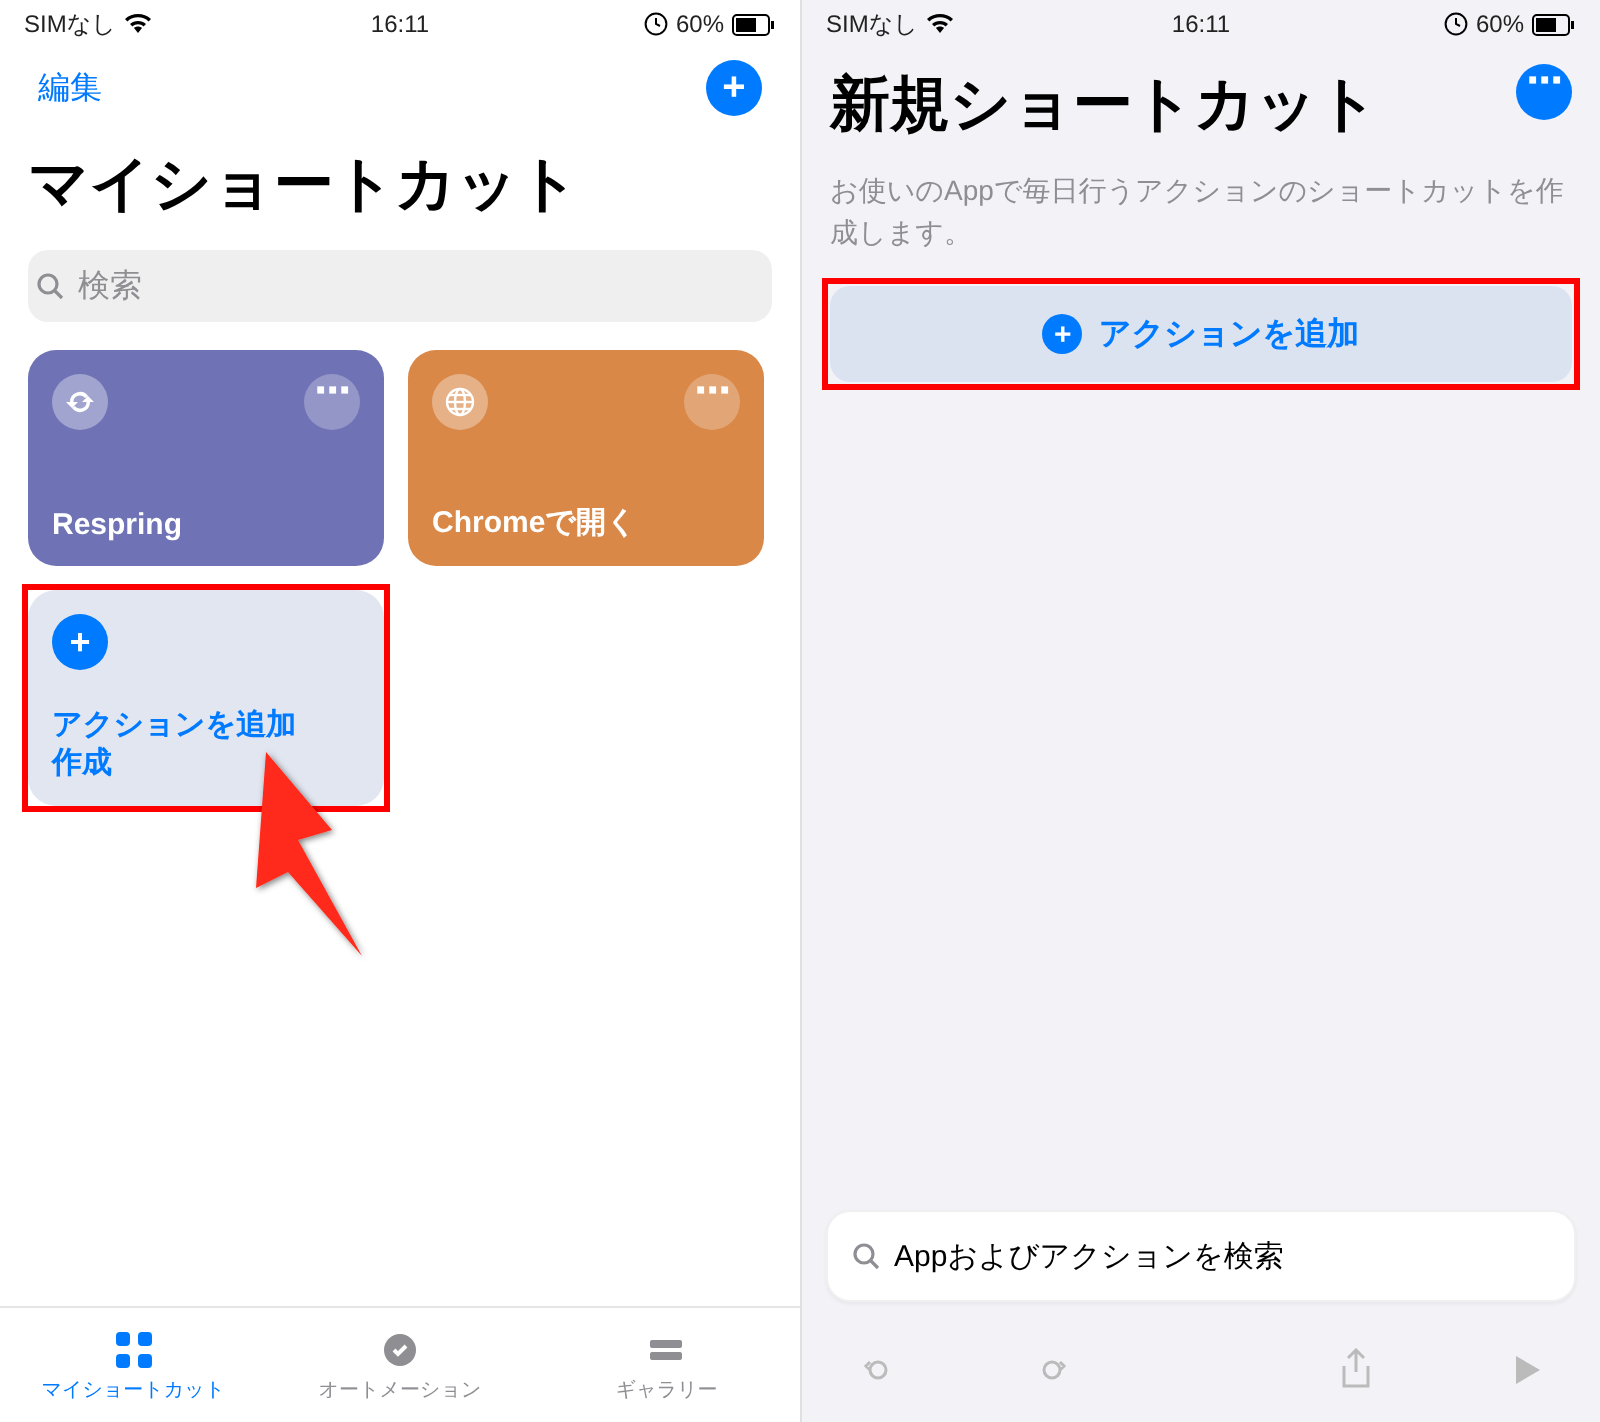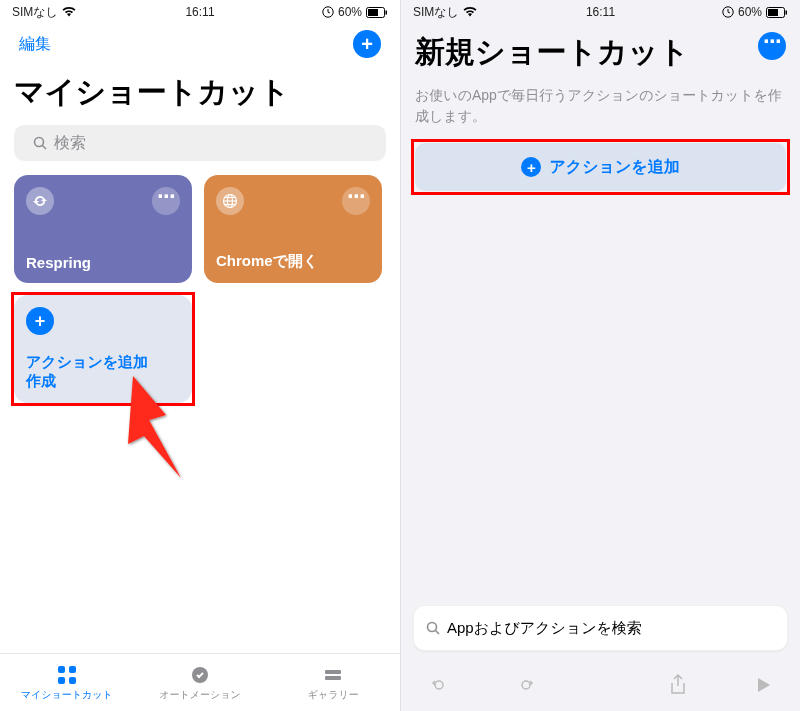--- a/index.html
+++ b/index.html
@@ -10,21 +10,21 @@
     .status-bar { height: 24px; display: flex; align-items: center; justify-content: space-between; padding: 4px 12px; font-size: 12px; color: #222; }
     .status-left { display: flex; align-items: center; gap: 4px; }
     .status-center { position: absolute; left: 50%; transform: translateX(-50%); font-weight: 400; }
     .status-right { display: flex; align-items: center; gap: 4px; }
     .nav-bar { height: 40px; display: flex; align-items: center; justify-content: space-between; padding: 0 19px; }
     .nav-link { color: #007aff; font-size: 16px; }
     .nav-link.disabled { color: #aaa; }
     .plus-circle { width: 28px; height: 28px; background: #007aff; border-radius: 50%; display: flex; align-items: center; justify-content: center; color: #fff; font-size: 20px; font-weight: 600; }
     .ellipsis-circle { width: 28px; height: 28px; background: #007aff; border-radius: 50%; display: flex; align-items: center; justify-content: center; color: #fff; letter-spacing: -2px; font-size: 24px; line-height: 1; font-weight: 700; padding-bottom: 10px; }
     .page-title { font-size: 30px; font-weight: 700; padding: 8px 14px 12px; }
-    .search-box { margin: 0 14px 14px; background: rgba(120,120,128,0.12); border-radius: 10px; height: 36px; display: flex; align-items: center; padding: 0 19px; color: #8e8e93; font-size: 16px; gap: 6px; }
+    .search-box { margin: 0 14px 14px; background: rgba(120,120,128,0.12); border-radius: 10px; height: 36px; display: flex; align-items: center; padding: 0 4px; color: #8e8e93; font-size: 16px; gap: 6px; }
     .description { padding: 0 14px 16px; color: #8e8e93; font-size: 14px; line-height: 1.5; }
     .cards { display: flex; flex-wrap: wrap; gap: 12px; padding: 0 14px; }
     .card { width: 178px; height: 108px; border-radius: 14px; padding: 12px; position: relative; display: flex; flex-direction: column; justify-content: space-between; }
     .card.purple { background: #6f73b5; color: #fff; }
     .card.orange { background: #d98848; color: #fff; }
     .card.create { background: #e2e6f0; color: #007aff; }
     .card-icon-row { display: flex; justify-content: space-between; align-items: flex-start; }
     .card-icon { width: 28px; height: 28px; background: rgba(255,255,255,0.35); border-radius: 50%; display: flex; align-items: center; justify-content: center; }
     .card-icon.blue { background: #007aff; color: #fff; font-size: 18px; font-weight: 700; }
     .card-more { width: 28px; height: 28px; background: rgba(255,255,255,0.25); border-radius: 50%; display: flex; align-items: center; justify-content: center; color: #fff; font-weight: 700; font-size: 24px; letter-spacing: -2px; padding-bottom: 10px; line-height: 1; }

